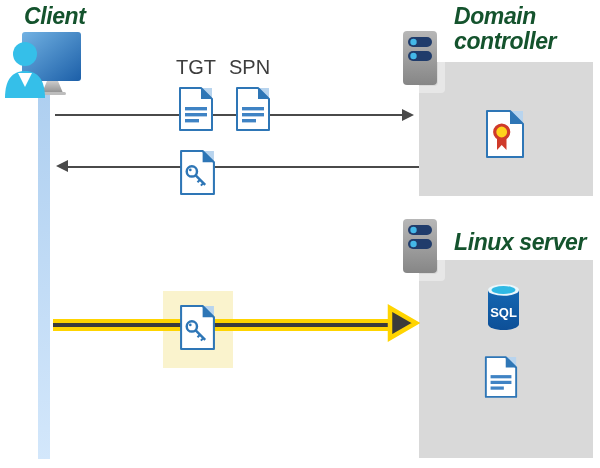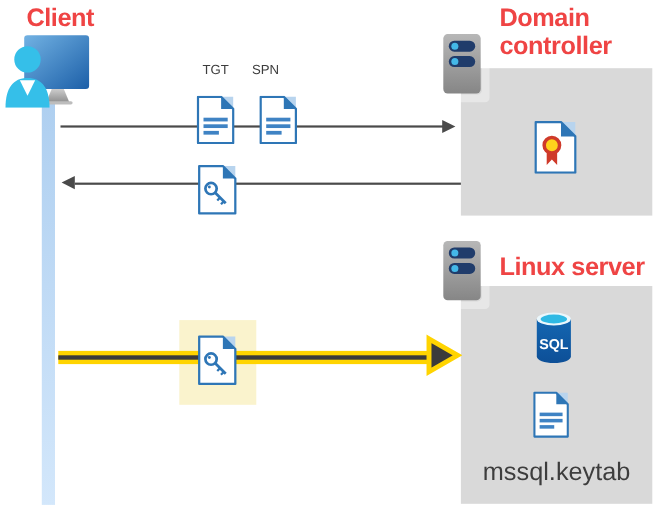--- a/index.html
+++ b/index.html
@@ -1,26 +1,26 @@
 <!DOCTYPE html>
 <html><head>
 <meta charset="utf-8">
 <style>
   html,body { margin:0; padding:0; background:#fff; }
   #canvas {
     position:relative; width:600px; height:468px; background:#ffffff;
     font-family:"Liberation Sans", sans-serif; overflow:hidden;
   }
   .big-label { position:absolute; font-weight:bold; font-size:23px; line-height:25px;
-               color:#ef4444; letter-spacing:-0.4px; z-index:3; }
+               color:#14532d; letter-spacing:-0.4px; z-index:3;font-style:italic; }
   .client-title { left:24px; top:4px; }
   .dc-title    { left:454px; top:4px; width:150px; }
   .linux-title { left:454px; top:230px; width:150px; }
 
-  .small-label { position:absolute; font-size:12px; color:#3d3d3d; z-index:3; }
+  .small-label { position:absolute; font-size:20px; color:#3d3d3d; z-index:3; }
   .tgt-label { left:172px; top:56px; width:48px; text-align:center; }
   .spn-label { left:229px; top:56px; width:48px; text-align:left; }
   .keytab-label { left:419px; top:415px; width:174px; text-align:center; font-size:23px; }
 
   .gray-box { position:absolute; background:#d9d9d9; z-index:0; }
   .dc-box    { left:419px; top:62px;  width:174px; height:134px; }
   .linux-box { left:419px; top:260px; width:174px; height:198px; }
 
   .timeline { position:absolute; left:38px; top:91px; width:12px; height:368px;
               background:linear-gradient(#aecff0,#d3e7fb); z-index:0; }
@@ -159,21 +159,20 @@
     <text x="17.5" y="34" text-anchor="middle" font-size="13" font-weight="bold" fill="#ffffff" font-family="Liberation Sans, sans-serif">SQL</text>
   </svg>
   <svg class="icon keytab-doc" viewBox="0 0 38 44">
     <polygon points="24,1 35,1 35,12" fill="#b8d4ee"></polygon>
     <path d="M3 1 H24 L35 12 V43 H3 Z" fill="#ffffff" stroke="#2e76b6" stroke-width="2" stroke-linejoin="round"></path>
     <polygon points="24,1 24,12 35,12" fill="#2e76b6"></polygon>
     <rect x="8" y="20" width="22" height="3.4" fill="#3f83c4"></rect>
     <rect x="8" y="26" width="22" height="3.4" fill="#3f83c4"></rect>
     <rect x="8" y="32" width="14" height="3.4" fill="#3f83c4"></rect>
   </svg>
-  <div class="small-label keytab-label">mssql.keytab</div>
 
   <div class="highlight"></div>
   <div class="yellow-band">
     <div class="yellow-core"></div>
   </div>
   <svg class="yellow-head" viewBox="0 0 34 46">
     <polygon points="4,8 30,23 4,38" fill="#3b3b3b" stroke="#ffd400" stroke-width="4.5" stroke-linejoin="miter"></polygon>
   </svg>
   <svg class="icon key-doc-2" viewBox="0 0 38 44">
     <polygon points="24,1 35,1 35,12" fill="#b8d4ee"></polygon>

